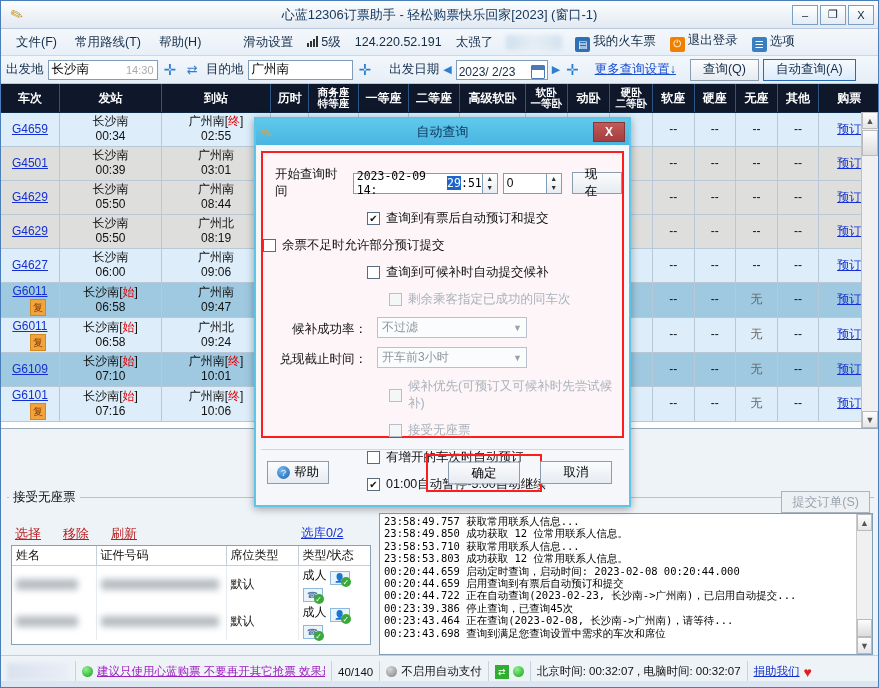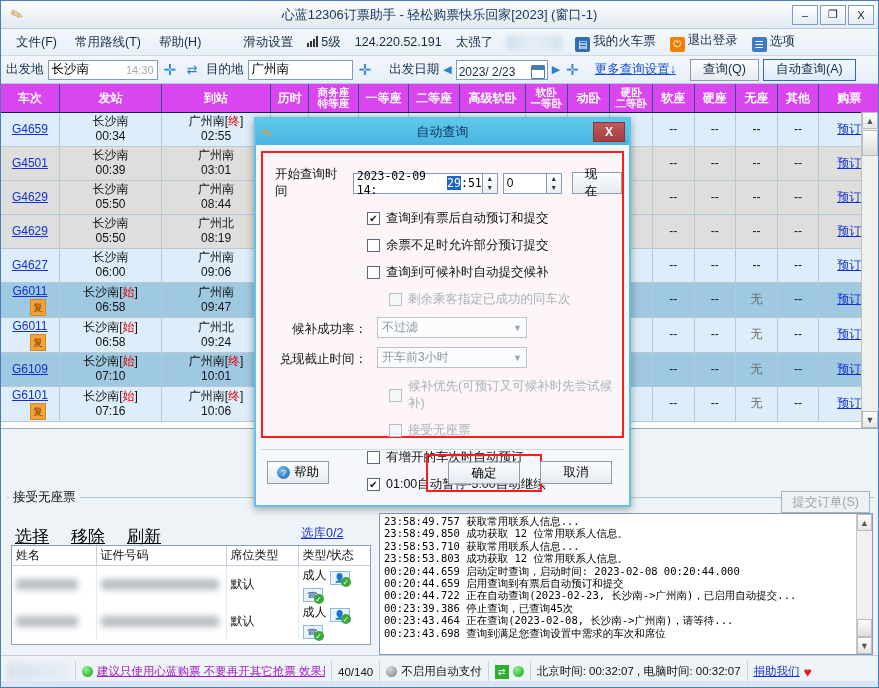--- a/index.html
+++ b/index.html
@@ -138,21 +138,21 @@
   
   .tablewrap {
     position: relative;
     height: 345px;
     background: #fff;
     border-bottom: 1px solid #9ab;
     overflow: hidden;
   }
   table.grid { border-collapse: collapse; width: 879px; table-layout: fixed; }
   table.grid th {
-    background: #d946ef;
+    background: #0f172a;
     color: #fff;
     font-size: 12px;
     font-weight: bold;
     border-right: 1px solid #2b5585;
     border-bottom: 1px solid #0b2845;
     height: 28px;
     padding: 0 1px;
     line-height: 12px;
   }
   table.grid th .two { display:block; font-size: 10.5px; line-height: 11px;}
@@ -202,21 +202,21 @@
   .group-title {
     position: absolute; left: 8px; top: 0px;
     font-size: 12.5px; color: #111; background: #eef3f8; padding: 0 4px;
   }
   .group-line {
     position: absolute; left: 6px; right: 6px; top: 8px; height: 1px;
     background: #b6c4d2;
   }
   .hint { position: absolute; left: 10px; top: 17px; font-size: 12px; color: #222; }
   .plinks { position: absolute; left: 14px; top: 36px; display: flex; gap: 22px; }
-  .plink { color: #000000; text-decoration: underline; cursor: pointer; font-size: 17px; font-family: Liberation Mono, monospace; }
+  .plink { color: #b91c1c; text-decoration: underline; cursor: pointer; font-size: 13px; font-family: Liberation Mono, monospace; }
   .pool { position: absolute; left: 300px; top: 36px; color: #1530d0; text-decoration: underline; cursor: pointer; font-size: 12.5px;}
   .ptable {
     position: absolute; left: 10px; top: 56px; width: 360px; height: 100px;
     background: #fff; border: 1px solid #8aa0b6; overflow: hidden;
   }
   .ptable table { border-collapse: collapse; width: 100%; table-layout: fixed; }
   .ptable th {
     font-size: 12px; font-weight: normal; text-align: left;
     border-bottom: 1px solid #c4cfda; border-right: 1px solid #c4cfda;
     height: 19px; padding-left: 4px; background: #fff; color: #111;
@@ -823,21 +823,21 @@
             </div>
         </div>
         <div class="btn-now">现在</div>
       </div>
 
       <div class="cb-row" style="padding-left:104px">
         <span class="cb">✔</span>
         <span>查询到有票后自动预订和提交</span>
       </div>
 
-      <div class="cb-row" style="padding-left:104px">
+      <div class="cb-row" style="">
         <span class="cb"></span>
         <span>余票不足时允许部分预订提交</span>
       </div>
 
       <div class="cb-row" style="padding-left:104px">
         <span class="cb"></span>
         <span>查询到可候补时自动提交候补</span>
       </div>
 
       <div class="cb-row" style="padding-left:126px">

